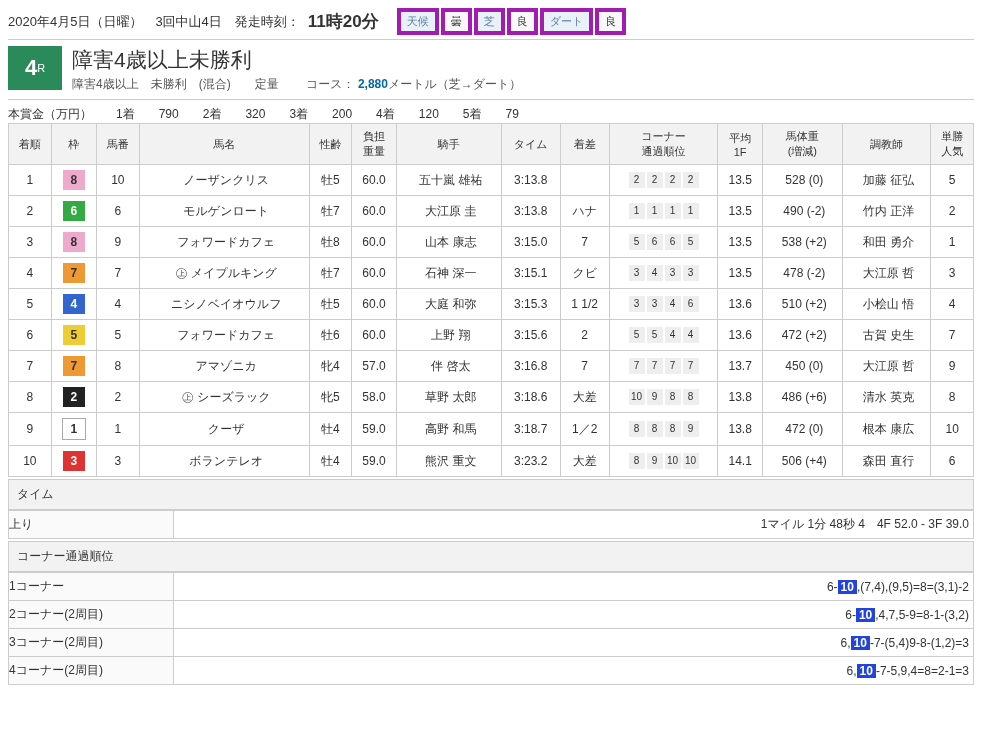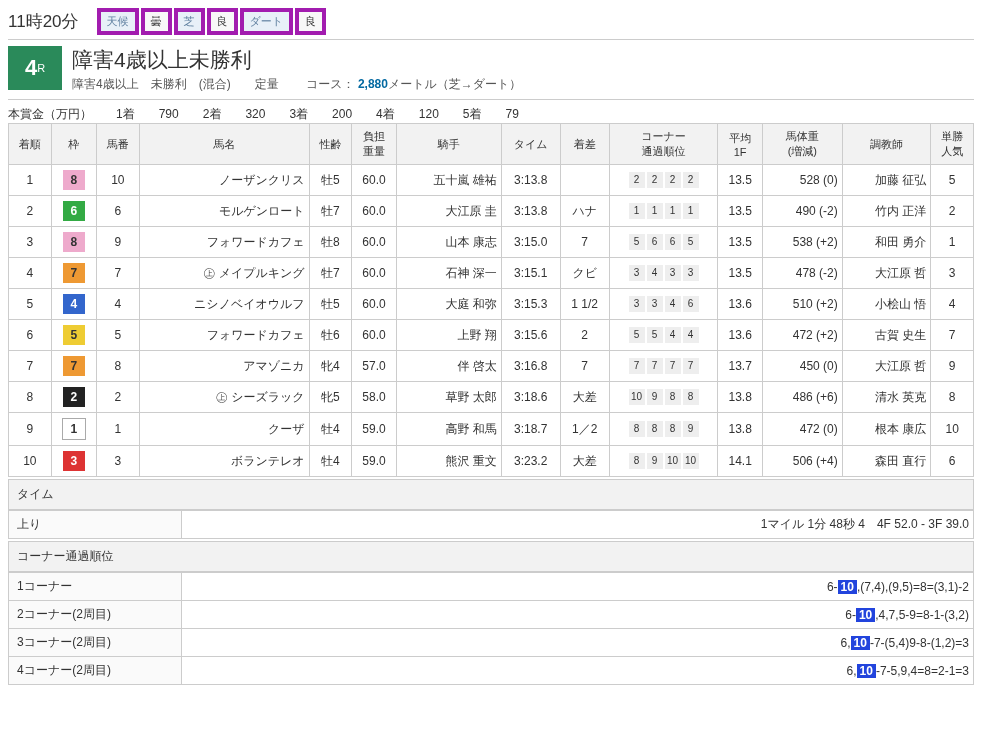--- a/index.html
+++ b/index.html
@@ -1,55 +1,56 @@
 <!DOCTYPE html>
 <html><head>
 <meta charset="utf-8">
 <style>
 body{margin:0;padding:8px;font-family:"Hiragino Kaku Gothic Pro","Meiryo",sans-serif;font-size:12px;color:#333;background:#fff}
 .header-line{display:flex;align-items:center;gap:8px;margin-bottom:4px}
 .date-info{font-size:13px}
-.time-info{font-size:17px;font-weight:normal}
+.time-info{font-size:17px;font-weight:bold}
 .weather-box{display:flex;gap:2px;margin-left:10px}
 .wbadge{padding:2px 6px;font-size:11px;border:4px solid #a21caf}
 .wlabel{background:#e8f0f8;color:#6080a0}
 .wval{background:#f8f8f8}
 .title-row{display:flex;align-items:flex-start;gap:10px;border-top:1px solid #ccc;border-bottom:1px solid #ccc;padding:6px 0;margin-bottom:6px}
 .race-num{background:#2a8a5a;color:#fff;width:54px;height:44px;display:flex;align-items:center;justify-content:center;font-size:22px;font-weight:bold}
 .race-num sub{font-size:11px;font-weight:normal}
 .title-block{flex:1}
 .race-title{font-size:21px;font-weight:normal;margin:0 0 2px 0}
 .race-sub{font-size:12px;color:#555}
 .race-sub b{color:#0369a1}
 .prize-row{font-size:12px;}
 .prize-row span{margin-right:24px}
 table{border-collapse:collapse;width:100%;margin-bottom:2px}
 th,td{border:1px solid #ccc;padding:5px 4px;font-size:12px;text-align:center;vertical-align:middle}
 th{background:#f2f2f2;font-weight:normal;font-size:11px}
-.left{text-align:right;padding-left:8px}
+.left{text-align:center;padding-left:8px}
 .waku{color:#fff;width:22px;height:20px;display:inline-block;line-height:20px;font-weight:bold}
 .w1{background:#fff;color:#333;border:1px solid #aaa}
 .w2{background:#222;color:#fff}
 .w3{background:#d33}
 .w4{background:#36c}
 .w5{background:#ec3;color:#333}
 .w6{background:#3a4}
 .w7{background:#e93;color:#333}
 .w8{background:#eac;color:#333}
 .corner-cell{display:flex;gap:2px;justify-content:center}
 .cb{background:#eee;width:16px;height:16px;line-height:16px;font-size:10px}
 .section-title{background:#f2f2f2;border:1px solid #ccc;padding:6px 8px;font-size:12px;margin-bottom:0}
-.info-table td:first-child{width:160px;background:#fafafa;text-align:left;padding-left:8px}
+.info-table td:first-child{width:160px;background:#fafafa;text-align:left;padding-left:0}
 .info-table td{text-align:right;padding-left:8px}
 .hl{background:#24d;color:#fff;padding:0 3px;font-weight:bold}
 </style>
 </head>
 <body>
 
 <div class="header-line">
+  <span class="date-info">2020年4月5日（日曜）　3回中山4日　発走時刻：</span>
   <span class="time-info">11時20分</span>
   <span class="weather-box" id="weather">
       <span class="wbadge wlabel">天候</span>
       <span class="wbadge wval">曇</span>
       <span class="wbadge wlabel">芝</span>
       <span class="wbadge wval">良</span>
       <span class="wbadge wlabel">ダート</span>
       <span class="wbadge wval">良</span>
     </span>
 </div>

